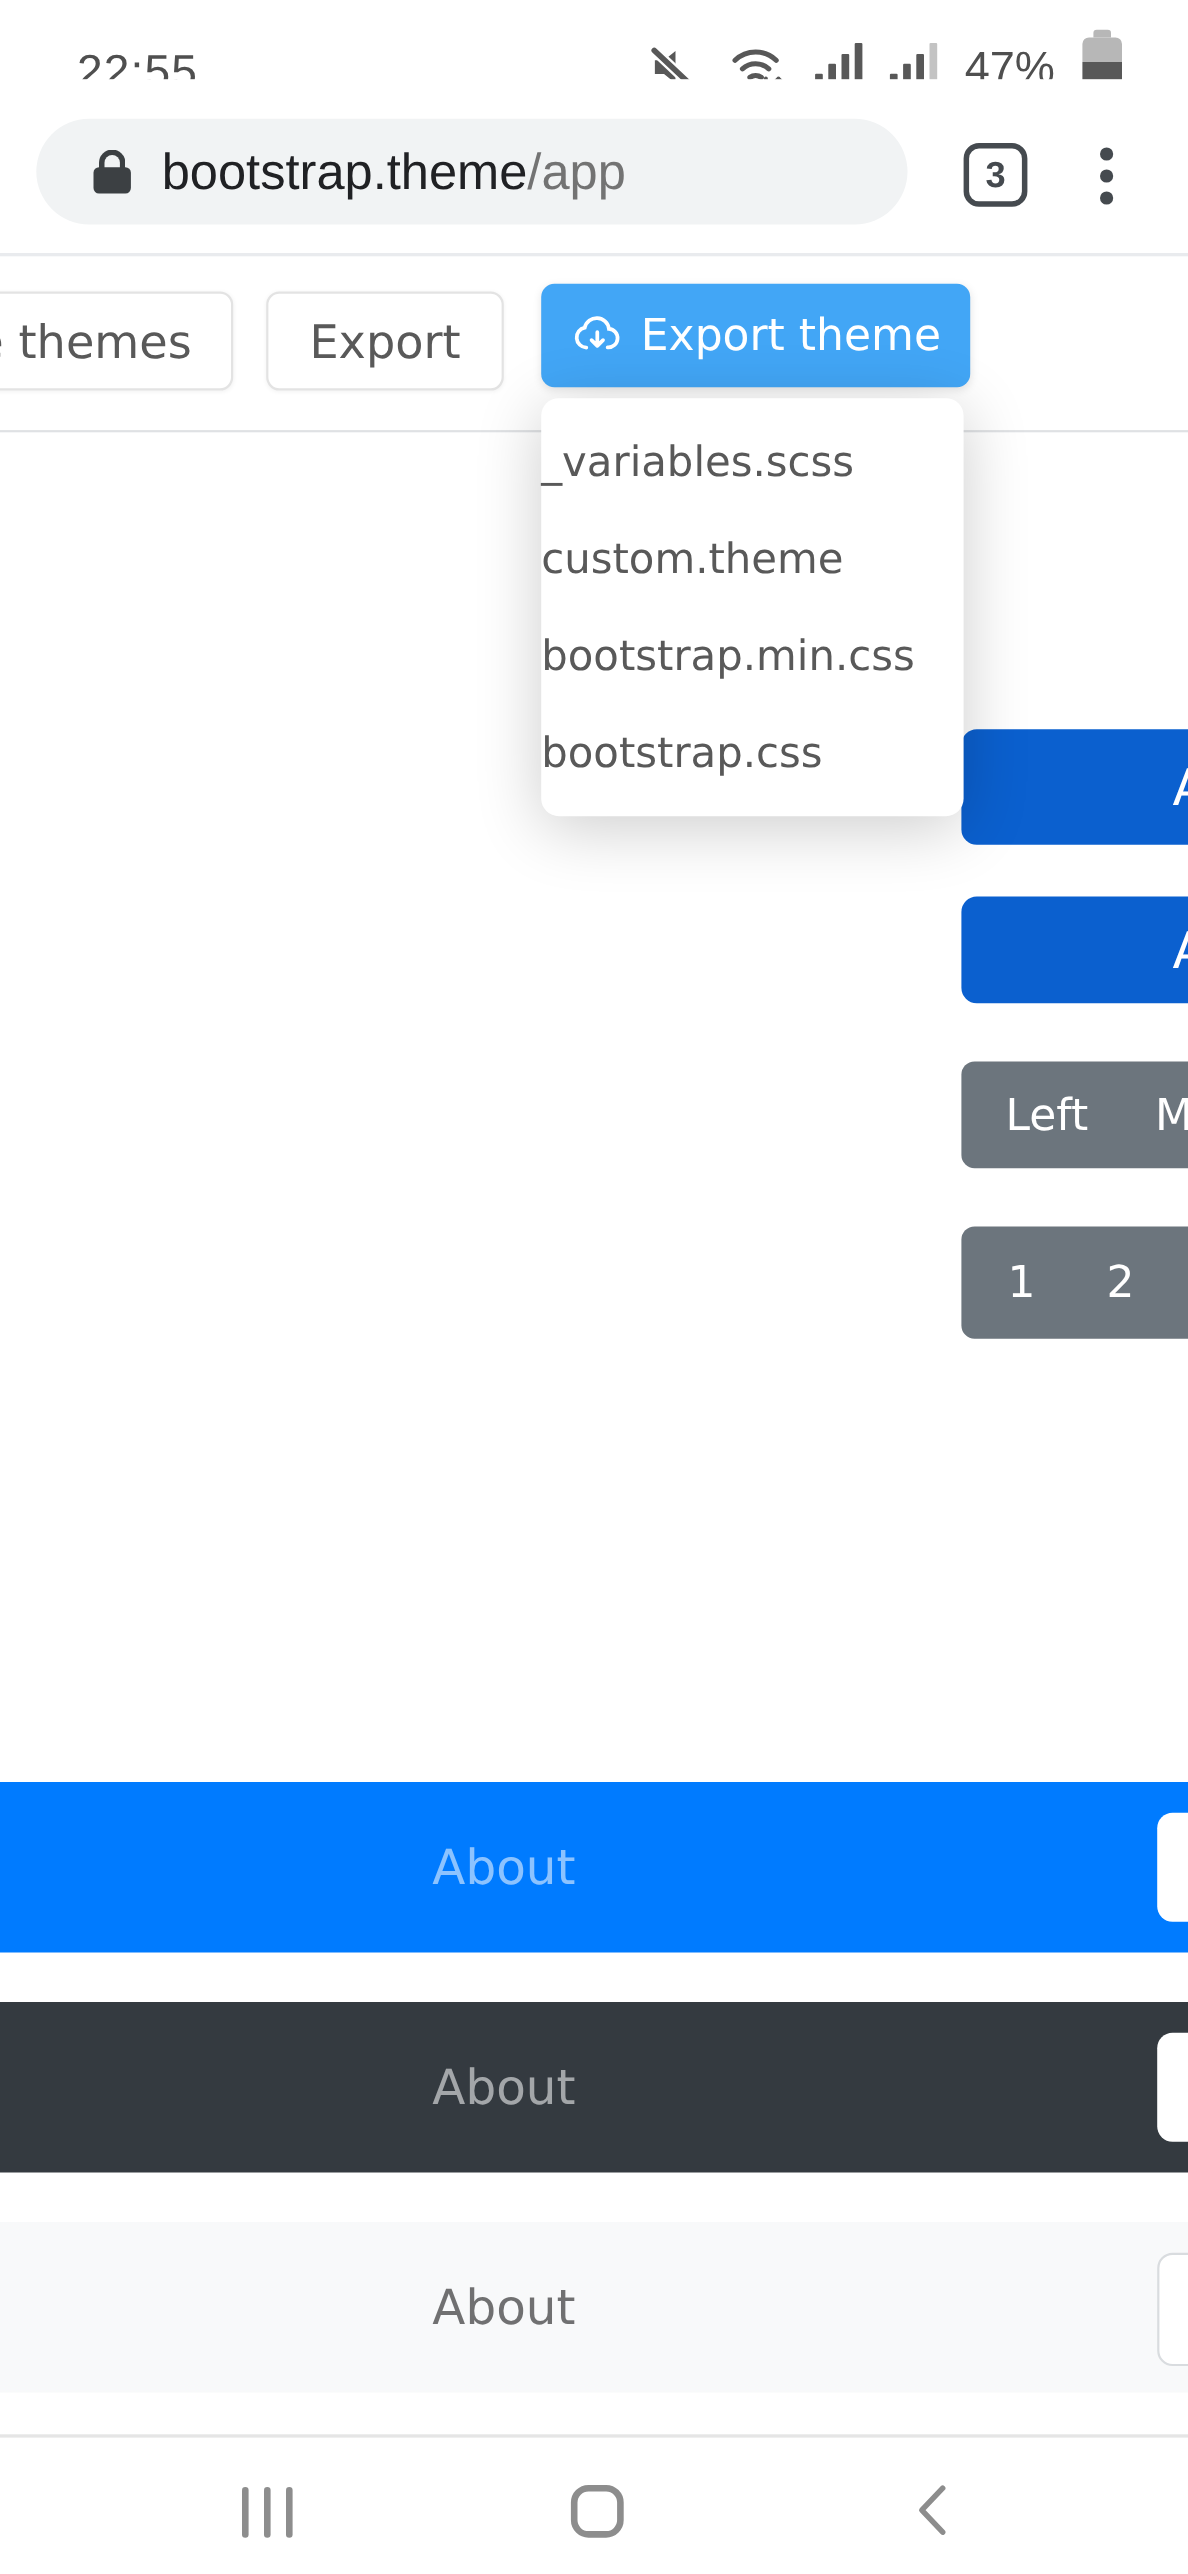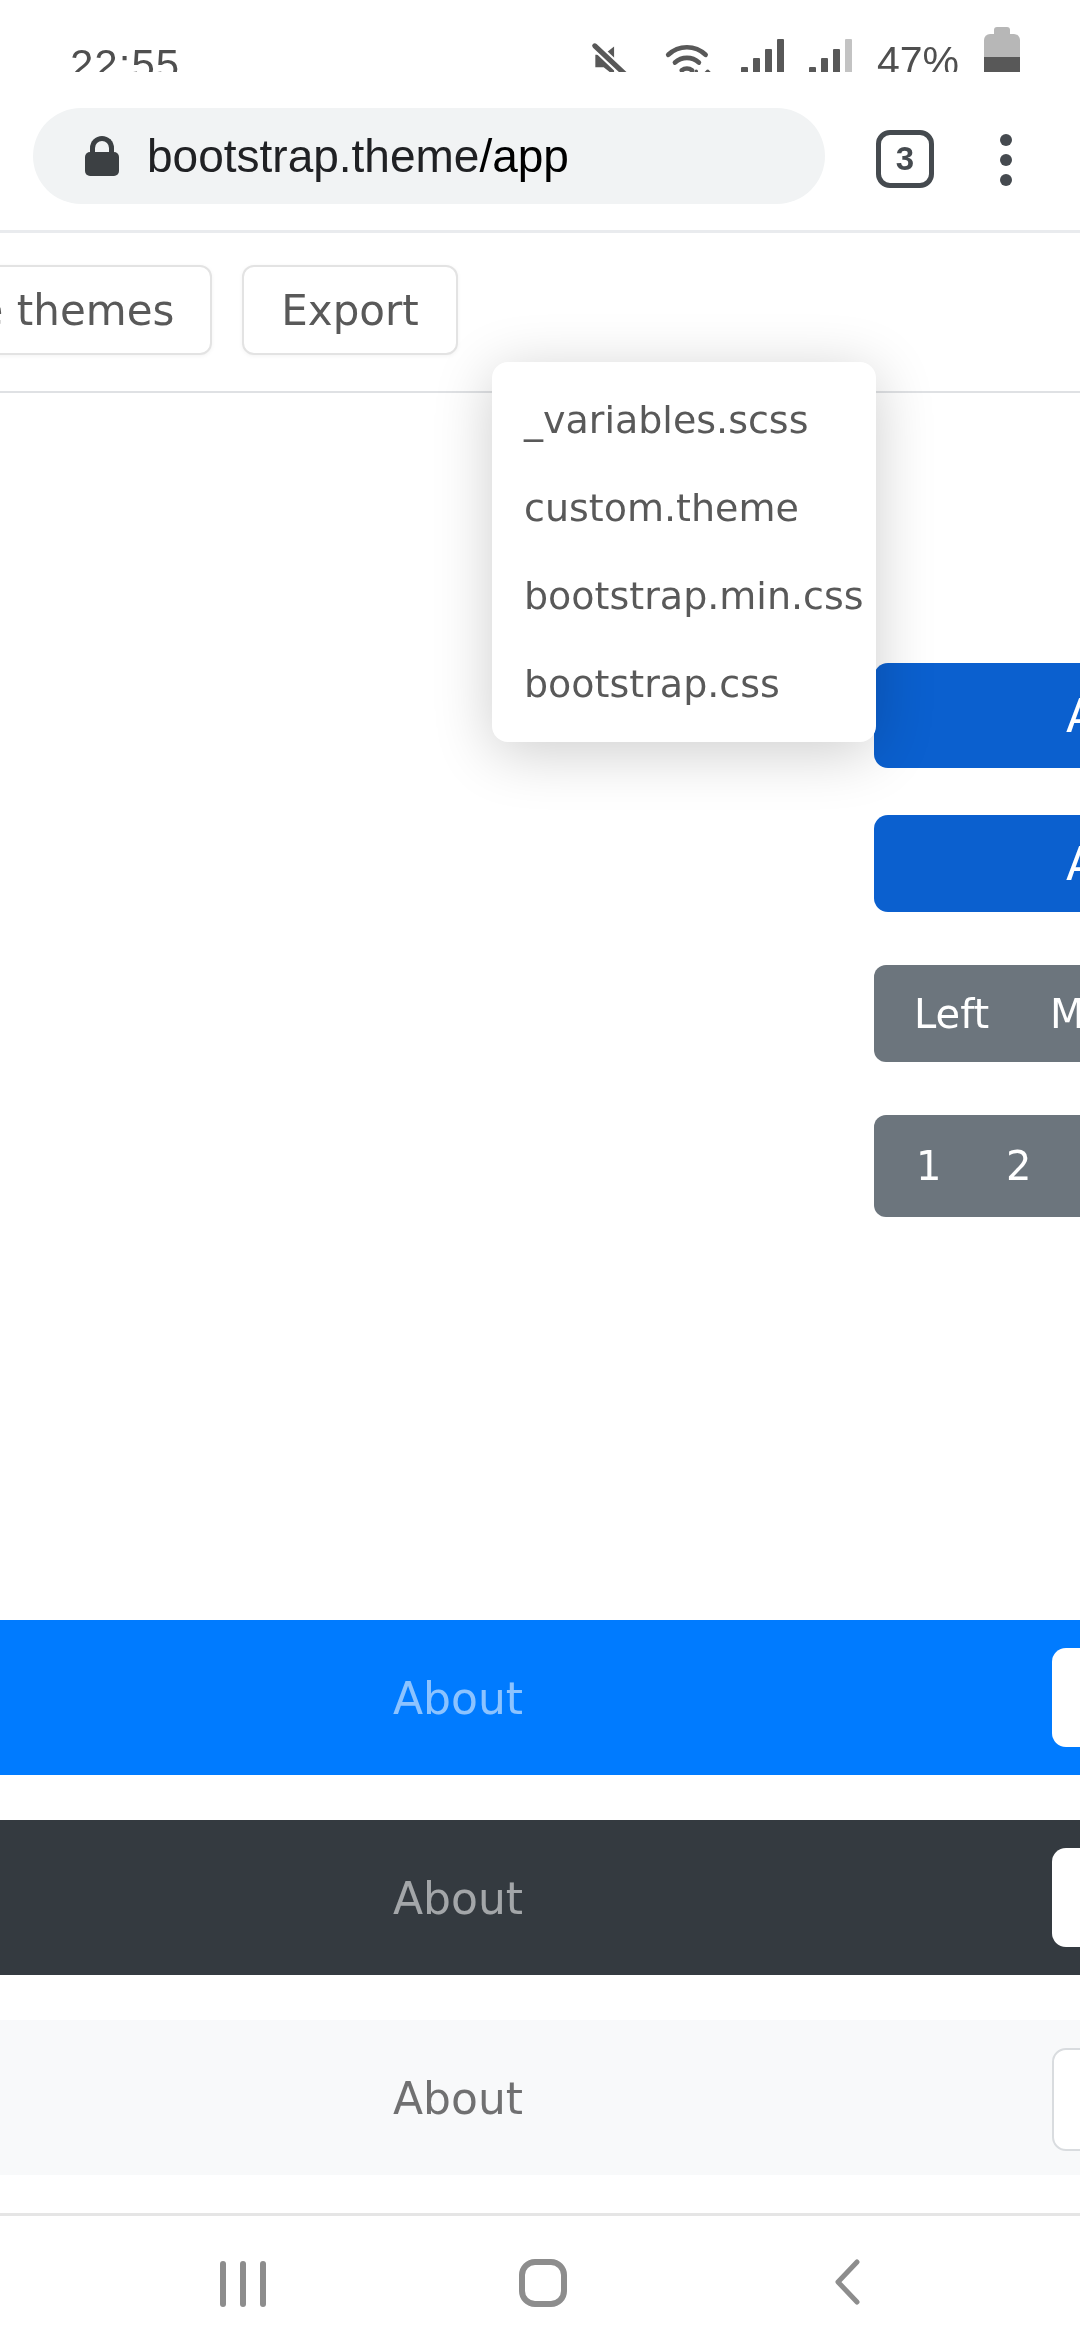--- a/index.html
+++ b/index.html
@@ -21,41 +21,41 @@
 
   
   .chromebar{position:absolute;left:0;top:72px;width:1080px;height:162px;background:#fff;}
   .omnibox{position:absolute;left:33px;top:36px;width:792px;height:96px;border-radius:48px;
            background:#f1f3f4;display:flex;align-items:center;}
   .lock{position:relative;width:34px;height:40px;margin-left:52px;}
   .lock .shackle{position:absolute;left:5px;top:0;width:14px;height:18px;border:5px solid #3c4043;
                  border-bottom:none;border-radius:12px 12px 0 0;}
   .lock .body{position:absolute;left:0;bottom:0;width:34px;height:24px;background:#3c4043;border-radius:5px;}
   .url{margin-left:28px;font-size:46px;color:#202124;font-family:"Liberation Sans",sans-serif;white-space:nowrap;}
-  .url .path{color:#000000;}
+  .url .path{color:#737373;}
   .tabbox{position:absolute;left:876px;top:58px;width:48px;height:48px;border:5px solid #454a4f;
           border-radius:14px;display:flex;align-items:center;justify-content:center;
           font-size:33px;font-weight:bold;color:#454a4f;font-family:"Liberation Sans",sans-serif;}
   .kebab{position:absolute;left:1000px;top:62px;display:flex;flex-direction:column;gap:8px;}
   .kebab i{width:12px;height:12px;border-radius:50%;background:#454a4f;display:block;}
   .chromediv{position:absolute;left:0;top:230px;width:1080px;height:3px;background:#e9ebee;}
 
   
   .btn-outline{position:absolute;background:#fff;border:2px solid #e3e3e3;border-radius:12px;
                box-shadow:0 1px 4px rgba(0,0,0,.05);display:flex;align-items:center;justify-content:center;
                font-size:42px;color:#595959;}
   .btn-export{position:absolute;left:492px;top:258px;width:390px;height:94px;background:#42a6f6;
               border-radius:12px;box-shadow:0 2px 8px rgba(0,0,0,.10);display:flex;align-items:center;
               justify-content:center;gap:16px;color:#fff;font-size:40px;}
   .pagediv{position:absolute;left:0;top:391px;width:1080px;height:2px;background:#dfe1e4;}
 
   
   .dropdown{position:absolute;left:492px;top:362px;width:384px;border-radius:16px;background:#fff;
             box-shadow:0 10px 60px rgba(0,0,0,.20);padding:14px 0;z-index:30;}
-  .dropdown .item{height:88px;line-height:88px;padding-left:32px;font-size:38px;color:#595959;white-space:nowrap;}
+  .dropdown .item{height:88px;line-height:88px;font-size:38px;color:#595959;white-space:nowrap;}
 
   
   .pbtn{position:absolute;left:874px;width:240px;background:#0b60cf;border-radius:14px;z-index:10;}
   .pbtn span{position:absolute;left:192px;top:50%;transform:translateY(-50%);color:#fff;font-size:46px;}
   .gGroup{position:absolute;left:874px;width:240px;background:#6c757d;border-radius:12px;z-index:10;color:#fff;}
   .gGroup span{position:absolute;top:50%;transform:translateY(-50%);font-size:40px;}
 
   
   .navbar{position:absolute;left:0;width:1080px;height:155px;}
   .navbar .link{position:absolute;left:393px;width:130px;top:50%;transform:translateY(-50%);
@@ -125,20 +125,27 @@
       </div>
   </div>
   <div class="chromediv"></div>
 
   <div class="btn-outline" style="left:-60px;top:265px;width:268px;height:86px;">
     <span>e themes</span>
   </div>
   <div class="btn-outline" style="left:242px;top:265px;width:212px;height:86px;">
     <span>Export</span>
   </div>
+  <div class="btn-export">
+    <svg width="48" height="48" viewBox="0 0 24 24">
+      <path d="M7 17.5a4.6 4.6 0 0 1-.7-9.1A5.6 5.6 0 0 1 17.3 9a4.1 4.1 0 0 1 -.6 8.4" fill="none" stroke="#fff" stroke-width="1.7" stroke-linecap="round"></path>
+      <path d="M12 10.5v6.2m0 0l-2.6-2.6m2.6 2.6l2.6-2.6" fill="none" stroke="#fff" stroke-width="1.7" stroke-linecap="round" stroke-linejoin="round"></path>
+    </svg>
+    <span>Export theme</span>
+  </div>
   <div class="pagediv"></div>
 
   <div class="dropdown">
     <div class="item">_variables.scss</div>
     <div class="item">custom.theme</div>
     <div class="item">bootstrap.min.css</div>
     <div class="item">bootstrap.css</div>
   </div>
 
   <div class="pbtn" style="top:663px;height:105px;">

